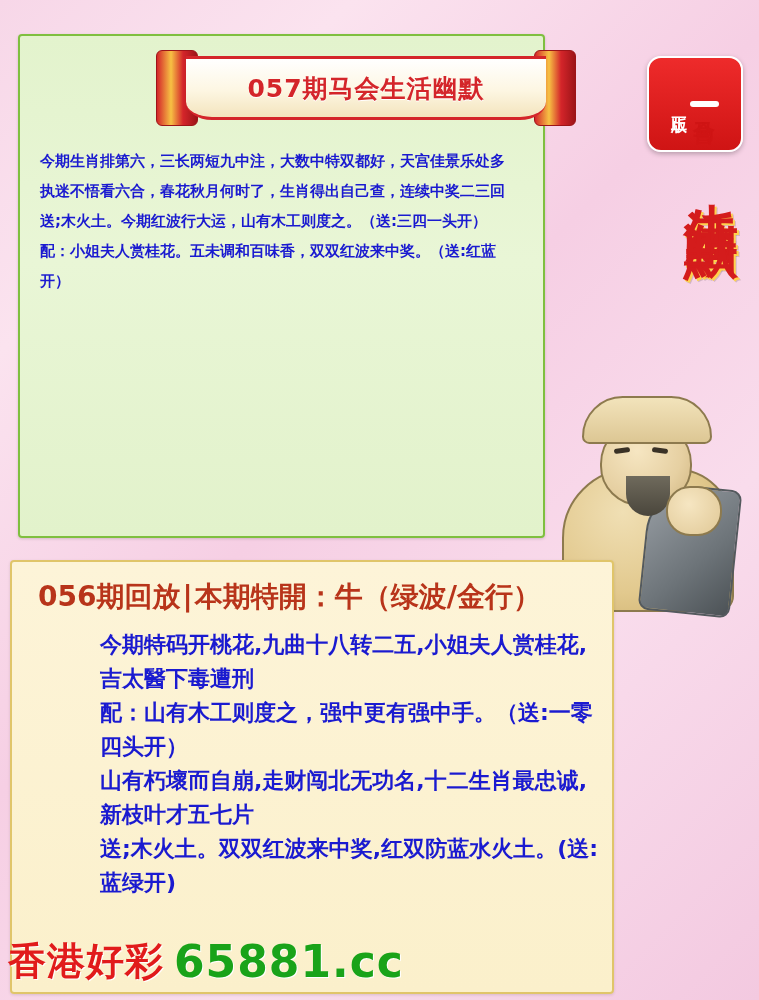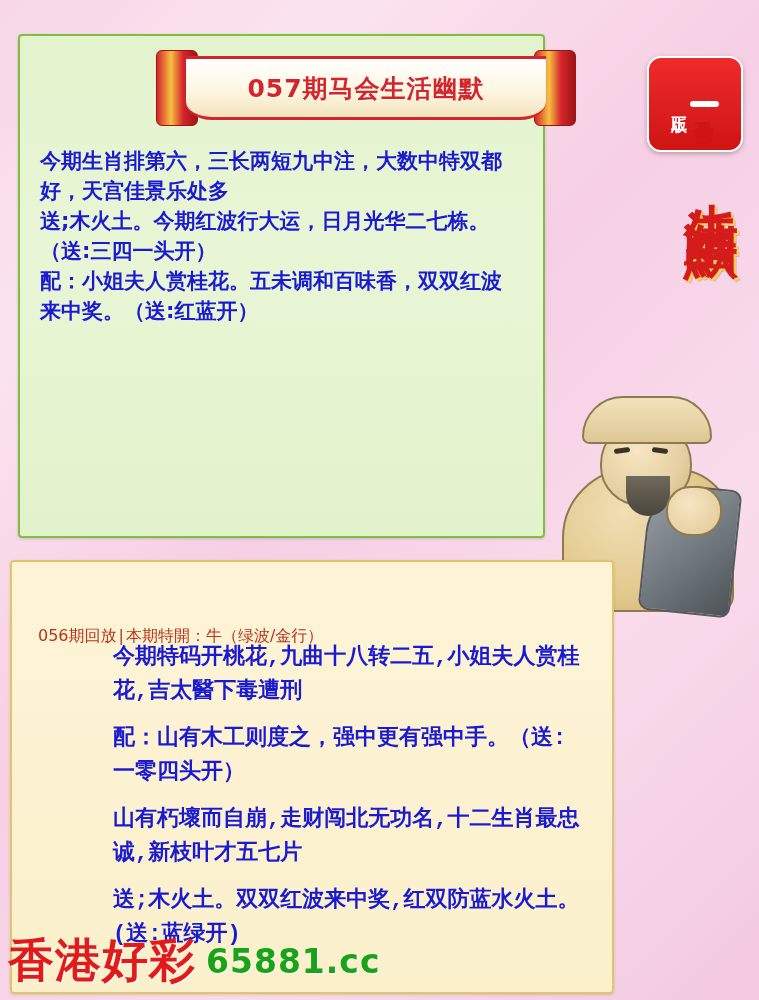--- a/index.html
+++ b/index.html
@@ -39,21 +39,21 @@
   }
   .banner .ribbon span{
     font-size:25px;font-weight:bold;color:#d4252a;letter-spacing:1px;
     font-family:"DejaVu Sans","Liberation Sans",sans-serif;
     text-shadow:0 1px 0 #fff;
   }
 
   
   .top-text{
     position:absolute;left:40px;top:146px;width:470px;
-    color:#1a1ad0;font-size:21px;line-height:30px;font-weight:600;
+    color:#1a1ad0;font-size:15px;line-height:30px;font-weight:600;
     font-family:"DejaVu Sans","Liberation Sans",sans-serif;
   }
   .top-text p{margin:0;}
 
   
   .stamp{
     position:absolute;right:16px;top:56px;width:92px;height:92px;
     background:linear-gradient(180deg,#ee2b2b 0%,#cf1414 100%);
     border-radius:14px;border:2px solid #ffffff;
     box-shadow:0 2px 5px rgba(0,0,0,.25);
@@ -118,63 +118,63 @@
 
   
   .bottom-panel{
     position:absolute;left:10px;top:560px;width:600px;height:430px;
     background:linear-gradient(180deg,#fdf4d8 0%,#fbf0cb 100%);
     border:2px solid #e0c56a;border-radius:4px;
     box-shadow:0 1px 3px rgba(0,0,0,.12);
   }
   .bottom-head{
     position:absolute;left:38px;top:578px;width:560px;
-    font-size:16px;font-weight:normal;color:#b8341a;
-    font-family:"DejaVu Sans","Liberation Sans",sans-serif;
-    margin-top:48px;
+    font-size:28px;font-weight:bold;color:#b8341a;
+    font-family:"DejaVu Sans","Liberation Sans",sans-serif;
   }
   .bottom-head .sep{color:#b8341a;margin:0 2px;}
   .bottom-text{
     position:absolute;left:100px;top:628px;width:500px;
     color:#1a1ad0;font-size:22px;line-height:34px;font-weight:600;
   }
-  .bottom-text p{margin:13px;font-family:Liberation Mono, monospace;}
+  .bottom-text p{margin:0;}
 
   
   .watermark{
     position:absolute;left:8px;bottom:8px;width:744px;height:62px;
     display:flex;align-items:center;
   }
   .wm-cn{
-    font-size:46px;font-weight:bold;color:#e11b1b;
+    font-size:38px;font-weight:bold;color:#e11b1b;
     text-shadow:1px 1px 0 #fff;letter-spacing:1px;
   }
   .wm-url{
-    font-size:33px;font-weight:bold;color:#19a319;margin-left:10px;
+    font-size:44px;font-weight:bold;color:#19a319;margin-left:10px;
     text-shadow:1px 1px 0 #fff;letter-spacing:1px;
   }
 </style>
 </head>
 <body>
 
 <div class="page">
 
   <div class="top-panel"></div>
 
   <div class="banner">
     <div class="roll left"></div>
     <div class="roll right"></div>
     <div class="ribbon">
       <span>057期马会生活幽默</span>
     </div>
   </div>
 
   <div class="top-text">
     <p>今期生肖排第六，三长两短九中注，大数中特双都好，天宫佳景乐处多</p>
-    <p>送;木火土。今期红波行大运，日月光华二七栋。（送:三四一头开）</p>
+    <p>执迷不悟看六合，春花秋月何时了，生肖得出自己查，连续中奖二三回</p>
+    <p>送;木火土。今期红波行大运，山有木工则度之。（送:三四一头开）</p>
     <p>配：小姐夫人赏桂花。五未调和百味香，双双红波来中奖。（送:红蓝开）</p>
   </div>
 
   <div class="stamp">
     <div class="s-left">正版</div>
     <div class="s-right">马會</div>
   </div>
 
   <div class="vert-title">生活幽默</div>
 

